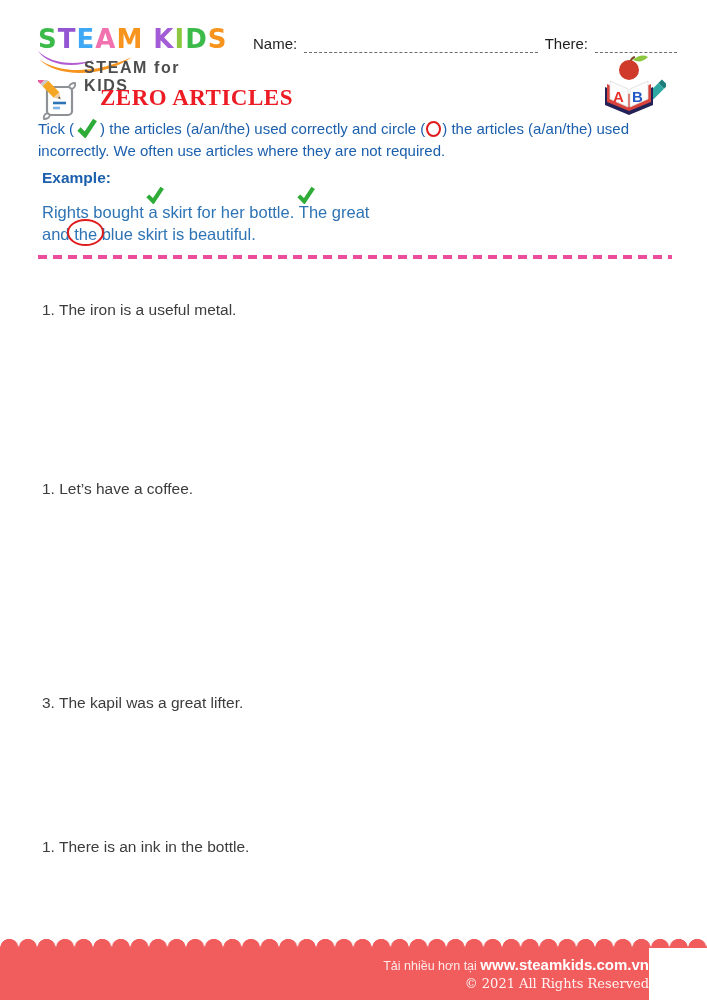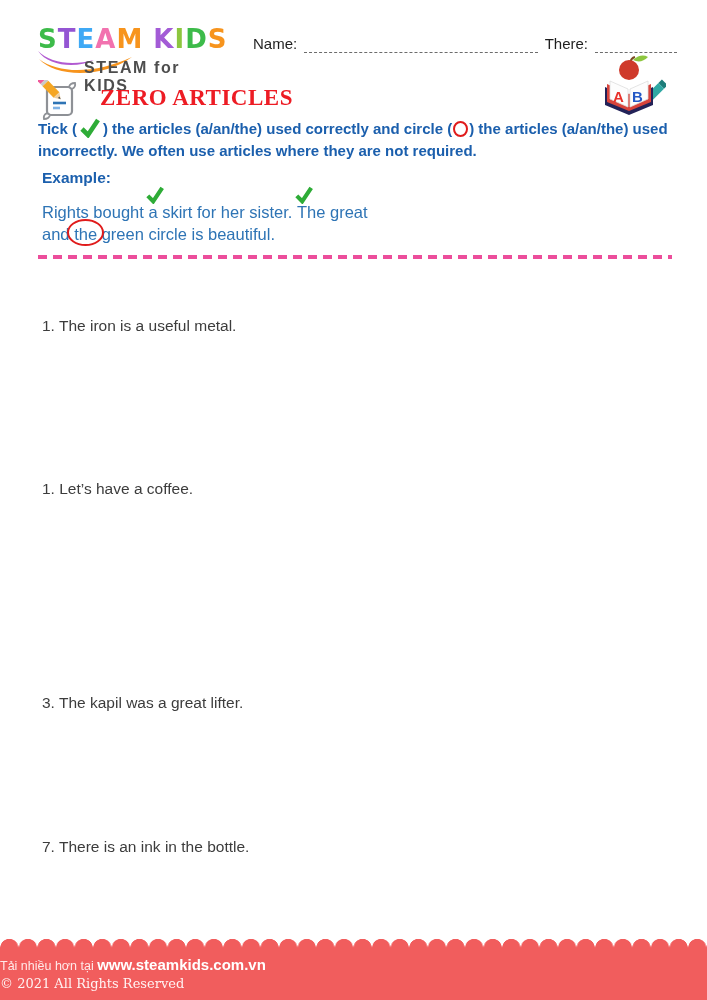--- a/index.html
+++ b/index.html
@@ -26,43 +26,43 @@
   .date-line { width:82px; }
 
   
   .title-icon { position:absolute; left:38px; top:80px; }
   .page-title { position:absolute; left:100px; top:85px; font-size:23px; font-weight:bold; letter-spacing:0.5px; color:var(--title_red,#ed1c24);font-family:Liberation Serif, serif; }
 
   
   .abc-book { position:absolute; left:602px; top:53px; }
 
   
-  .instructions { position:absolute; left:38px; top:118px; width:645px; font-size:15px; font-weight:bold; line-height:22px; color:var(--ins_blue,#1b5fad); }
+  .instructions { position:absolute; left:38px; top:118px; width:645px; font-size:15px; font-weight:normal; line-height:22px; color:var(--ins_blue,#1b5fad); }
   .tick-inline { vertical-align:-4px; margin:0 2px; }
   .red-circle-inline { display:inline-block; width:15px; height:16px; border:2.5px solid var(--circle_red,#e01b1b); border-radius:50%; vertical-align:-3px; margin:0 1px; }
 
   .example-label { position:absolute; left:42px; top:169px; font-size:15.5px; font-weight:bold; color:var(--ins_blue,#1b5fad);text-align:center; }
 
   
   .example-block { position:absolute; left:42px; top:201px; font-size:16.5px; line-height:22px; color:var(--example_blue,#2e74b5); }
   .tickword { position:relative; display:inline-block; }
   .tick-above { position:absolute; left:-3px; top:-15px; }
   .circled { position:relative; display:inline-block; }
   .circled::after { content:""; position:absolute; left:-7px; right:-7px; top:-4px; bottom:-1px; border:2px solid var(--circle_red,#e01b1b); border-radius:50%; }
 
   
   .divider { position:absolute; left:38px; top:255px; width:634px; height:3.5px;
     background:repeating-linear-gradient(90deg, var(--divider_pink,#ec4d9b) 0 9px, transparent 9px 15px); }
 
   
   .sentence { position:absolute; left:42px; font-size:15.5px; color:var(--body_text,#3c3c3c); }
-  .q1 { top:301px;margin-top:16px; } .q2 { top:480px; } .q3 { top:659px;margin-top:35px; } .q4 { top:838px; }
+  .q1 { top:301px; } .q2 { top:480px; } .q3 { top:659px;margin-top:35px; } .q4 { top:838px; }
 
   
-  .footer-band { position:absolute; left:0; bottom:0; width:707px; height:52px; background:var(--footer_red,#f15d5d); text-align:left; color:#ffffff; }
+  .footer-band { position:absolute; left:0; bottom:0; width:649px; height:52px; background:var(--footer_red,#f15d5d); text-align:right; color:#ffffff; }
   .scallops { position:absolute; left:0; bottom:52px; width:707px; height:10px;
     background-image:radial-gradient(circle at 50% 100%, var(--footer_red,#f15d5d) 8.8px, rgba(0,0,0,0) 9.4px);
     background-size:18.6px 10px; background-repeat:repeat-x; }
   .footer-line1 { margin-top:8px; font-size:12.5px; color:#ffe9e9; }
   .footer-url { font-size:15px; font-weight:bold; color:#ffffff; }
   .footer-line2 { margin-top:3px; font-size:13px; font-family:"DejaVu Serif", serif; color:#fff3f3; }
 </style>
 </head>
 <body>
 
@@ -123,35 +123,35 @@
         <path d="M3 11 L9 17 L19 2" fill="none" stroke="var(--check_green,#2eac37)" stroke-width="4.6"></path>
       </svg><span>) the articles (a/an/the) used correctly and circle (</span><span class="red-circle-inline"></span><span>) the articles (a/an/the) used incorrectly. We often use articles where they are not required.</span>
   </div>
 
   <div class="example-label">Example:</div>
 
   <div class="example-block">
     <div>
       <span>Rights bought </span><span class="tickword"><svg class="tick-above" width="20" height="18" viewBox="0 0 22 20">
             <path d="M3 11 L9 17 L19 2" fill="none" stroke="var(--check_green,#2eac37)" stroke-width="4.6"></path>
-          </svg><span>a</span></span><span> skirt for her sister. </span><span class="tickword"><svg class="tick-above" width="20" height="18" viewBox="0 0 22 20">
+          </svg><span>a</span></span><span> skirt for her bottle. </span><span class="tickword"><svg class="tick-above" width="20" height="18" viewBox="0 0 22 20">
             <path d="M3 11 L9 17 L19 2" fill="none" stroke="var(--check_green,#2eac37)" stroke-width="4.6"></path>
           </svg><span>The</span></span><span> great</span>
     </div>
     <div>
-      <span>and </span><span class="circled"><span>the</span></span><span> green circle is beautiful.</span>
+      <span>and </span><span class="circled"><span>the</span></span><span> blue skirt is beautiful.</span>
     </div>
   </div>
 
   <div class="divider"></div>
 
   <div class="sentence q1">1. The iron is a useful metal.</div>
   <div class="sentence q2">1. Let’s have a coffee.</div>
   <div class="sentence q3">3. The kapil was a great lifter.</div>
-  <div class="sentence q4">7. There is an ink in the bottle.</div>
+  <div class="sentence q4">1. There is an ink in the bottle.</div>
 
   <div class="scallops"></div>
   <div class="footer-band">
     <div class="footer-line1">
       <span>Tải nhiều hơn tại </span><span class="footer-url">www.steamkids.com.vn</span>
     </div>
     <div class="footer-line2">© 2021 All Rights Reserved</div>
   </div>
 
 </div>

